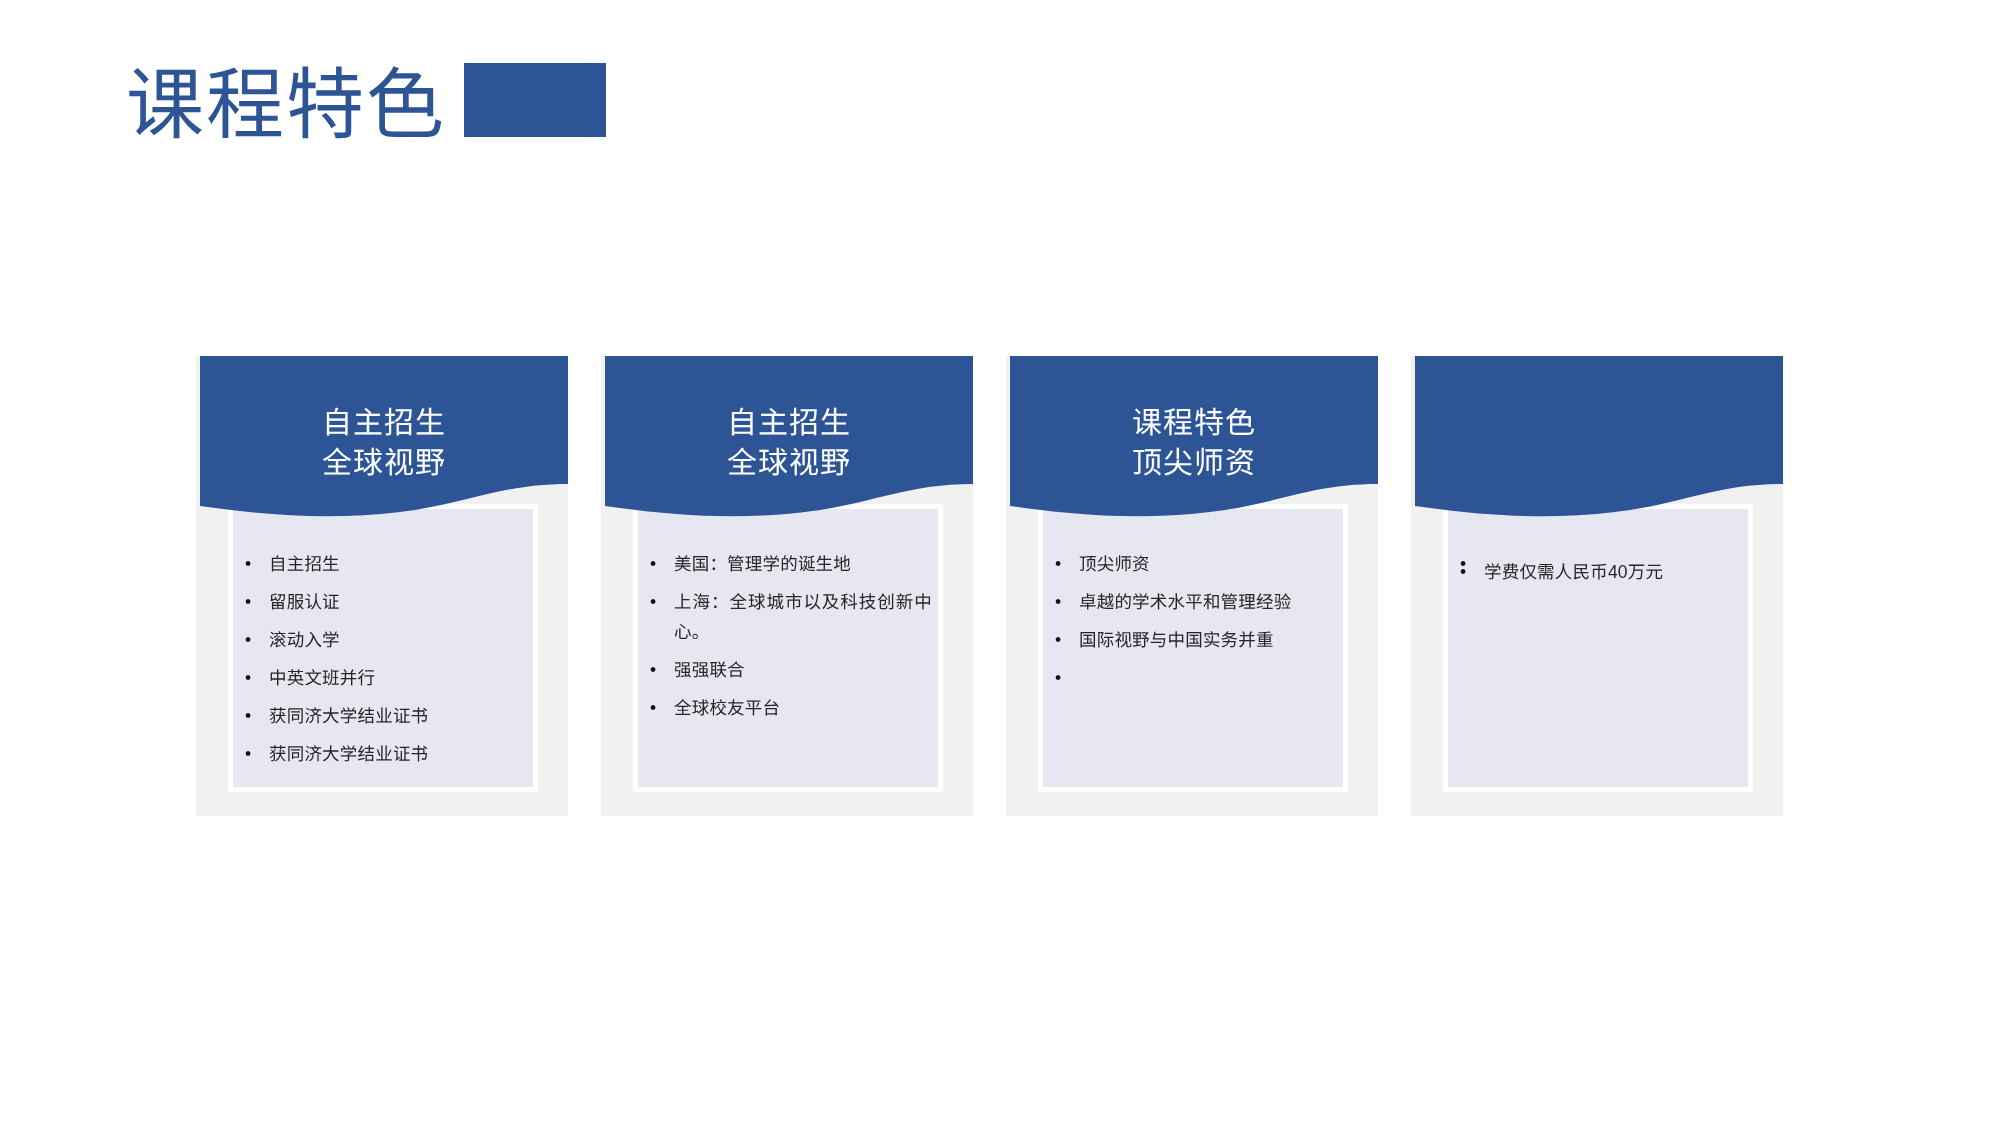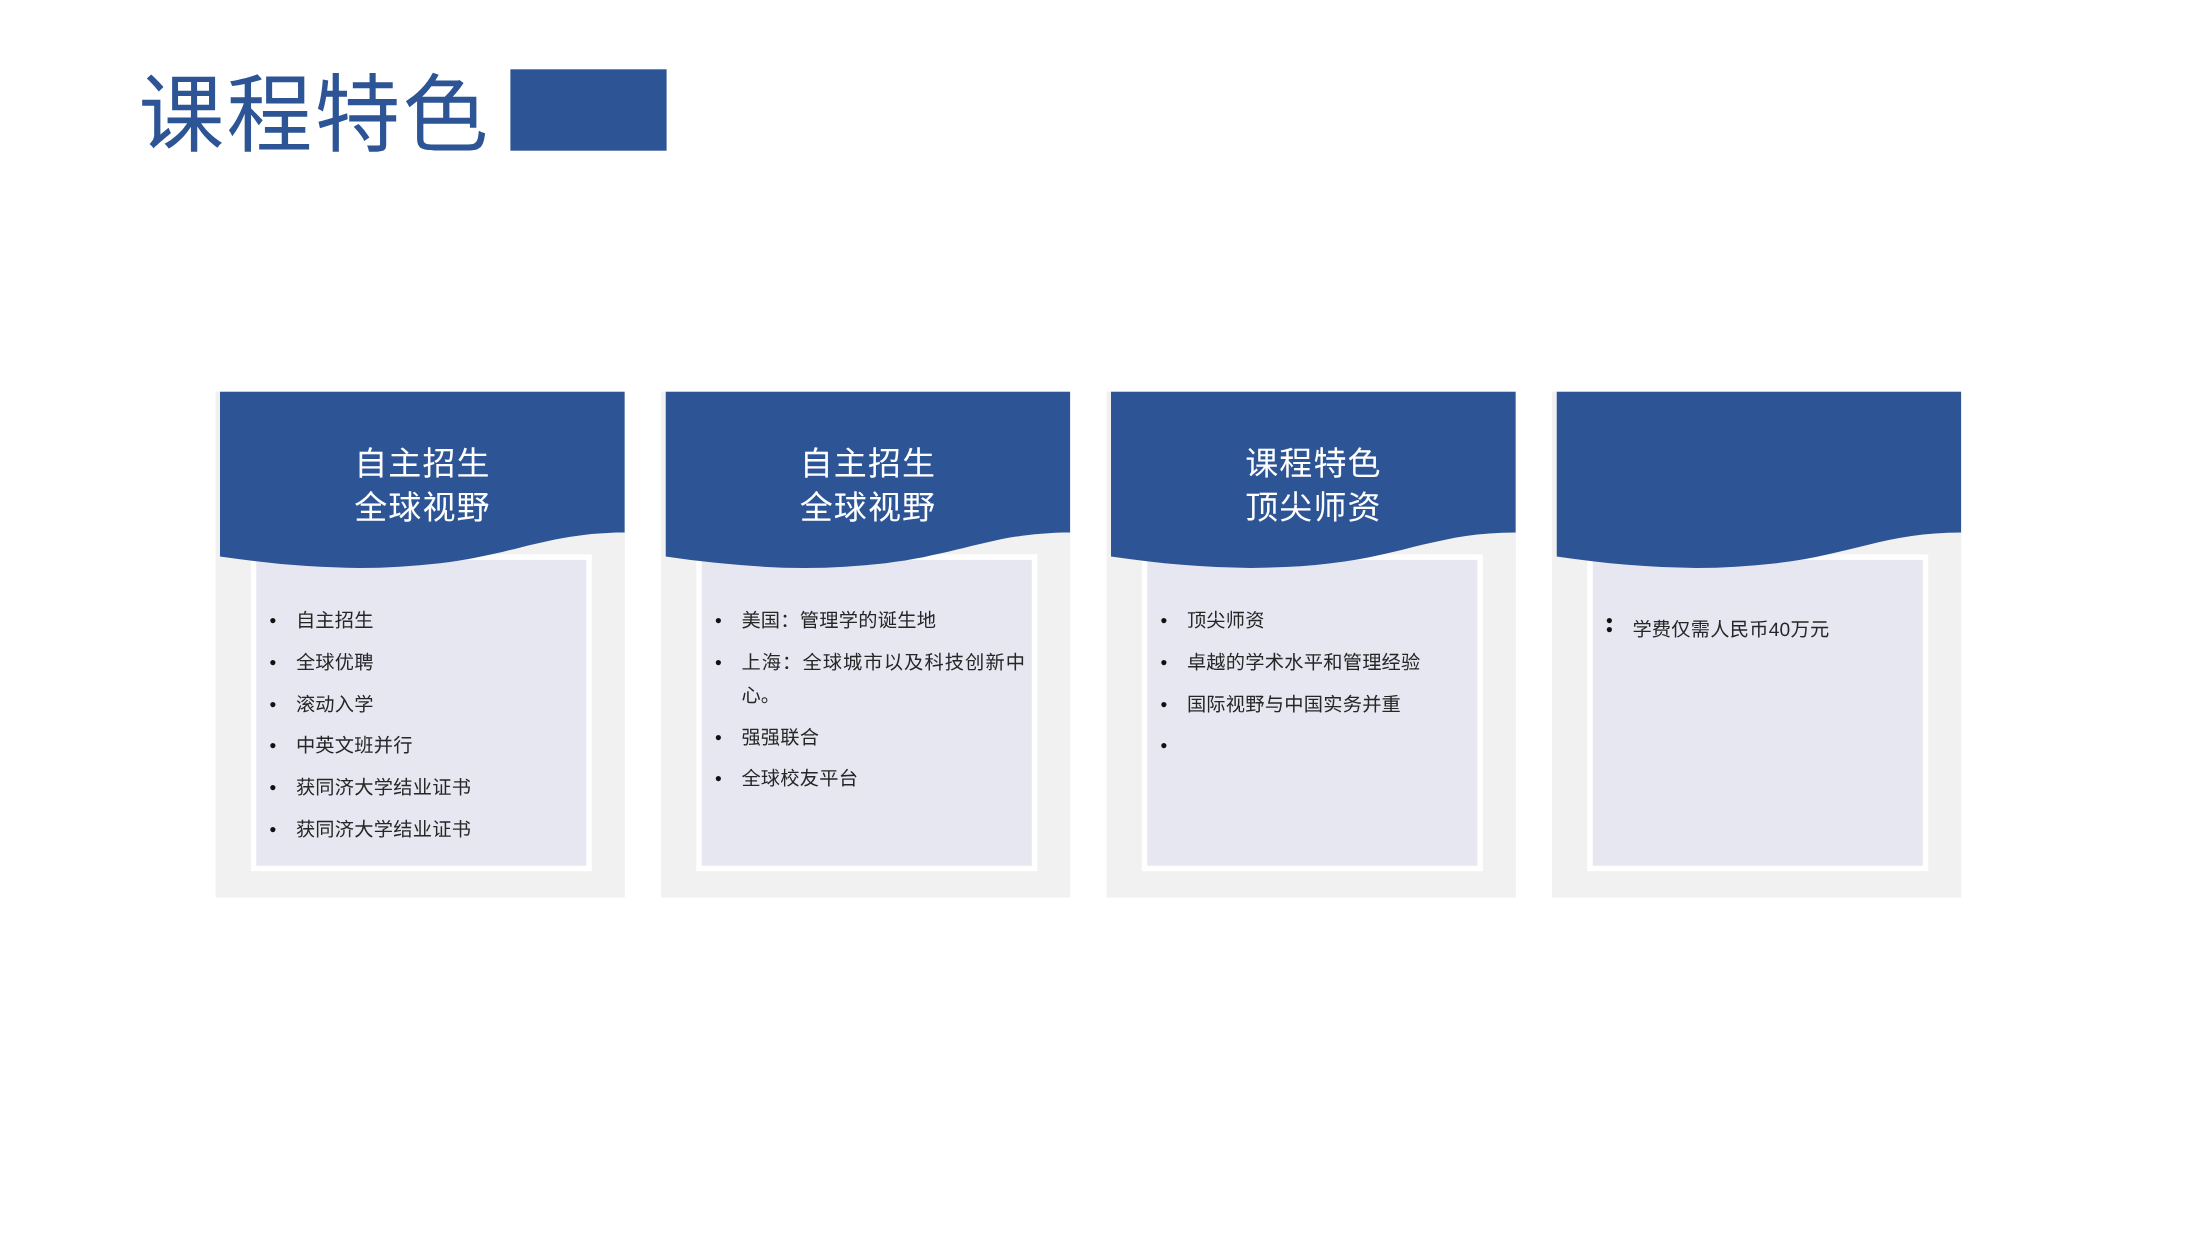--- a/index.html
+++ b/index.html
@@ -151,21 +151,21 @@
   <div id="title-accent-bar"></div>
 </div>
 
 <div id="cards-row">
     <div class="feature-card">
       <div class="card-backing"></div>
       <div class="card-inner-frame"></div>
       <div class="card-body"></div>
       <ul class="card-bullets">
         <li class="bullet-item"><span class="bullet-dot">•</span><span>自主招生</span></li>
-        <li class="bullet-item"><span class="bullet-dot">•</span><span>全球优聘</span></li>
+        <li class="bullet-item"><span class="bullet-dot">•</span><span>留服认证</span></li>
         <li class="bullet-item"><span class="bullet-dot">•</span><span>滚动入学</span></li>
         <li class="bullet-item"><span class="bullet-dot">•</span><span>中英文班并行</span></li>
         <li class="bullet-item"><span class="bullet-dot">•</span><span>获同济大学结业证书</span></li>
         <li class="bullet-item"><span class="bullet-dot">•</span><span>获同济大学结业证书</span></li>
       </ul>
       <div class="card-header">
         <svg viewBox="0 0 368 175" preserveAspectRatio="none" aria-hidden="true">
           <path d="M0,0 L368,0 L368,128 C300,128 268,148 200,156 C132,164 70,160 0,150 Z" fill="#2d5596"></path>
         </svg>
         <div class="card-header-text">

